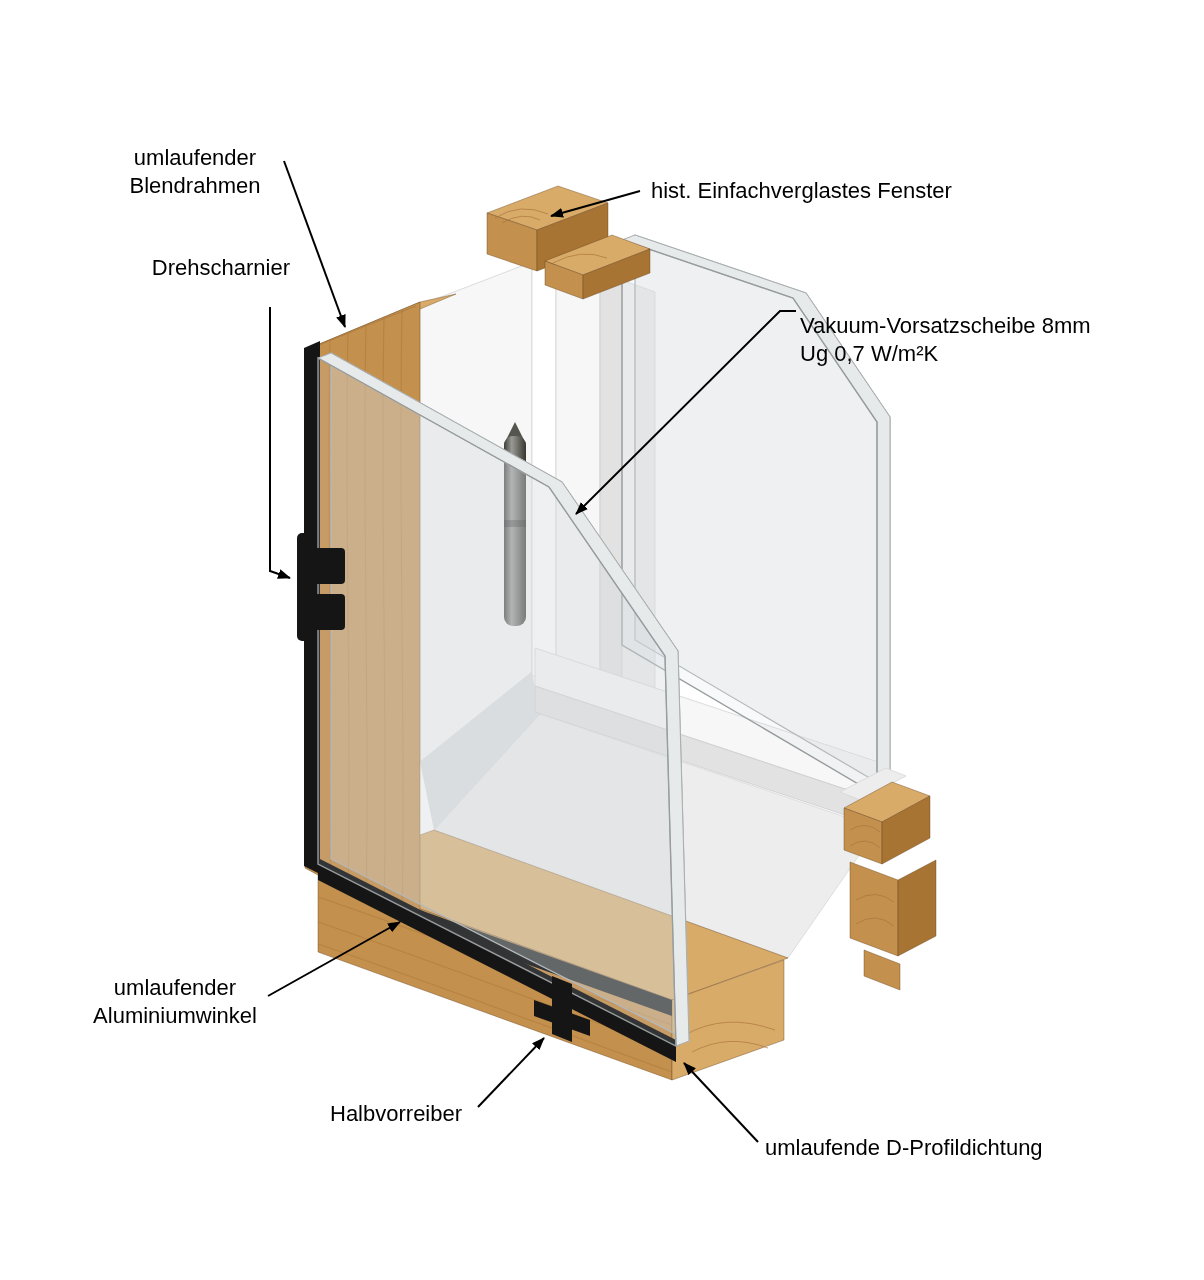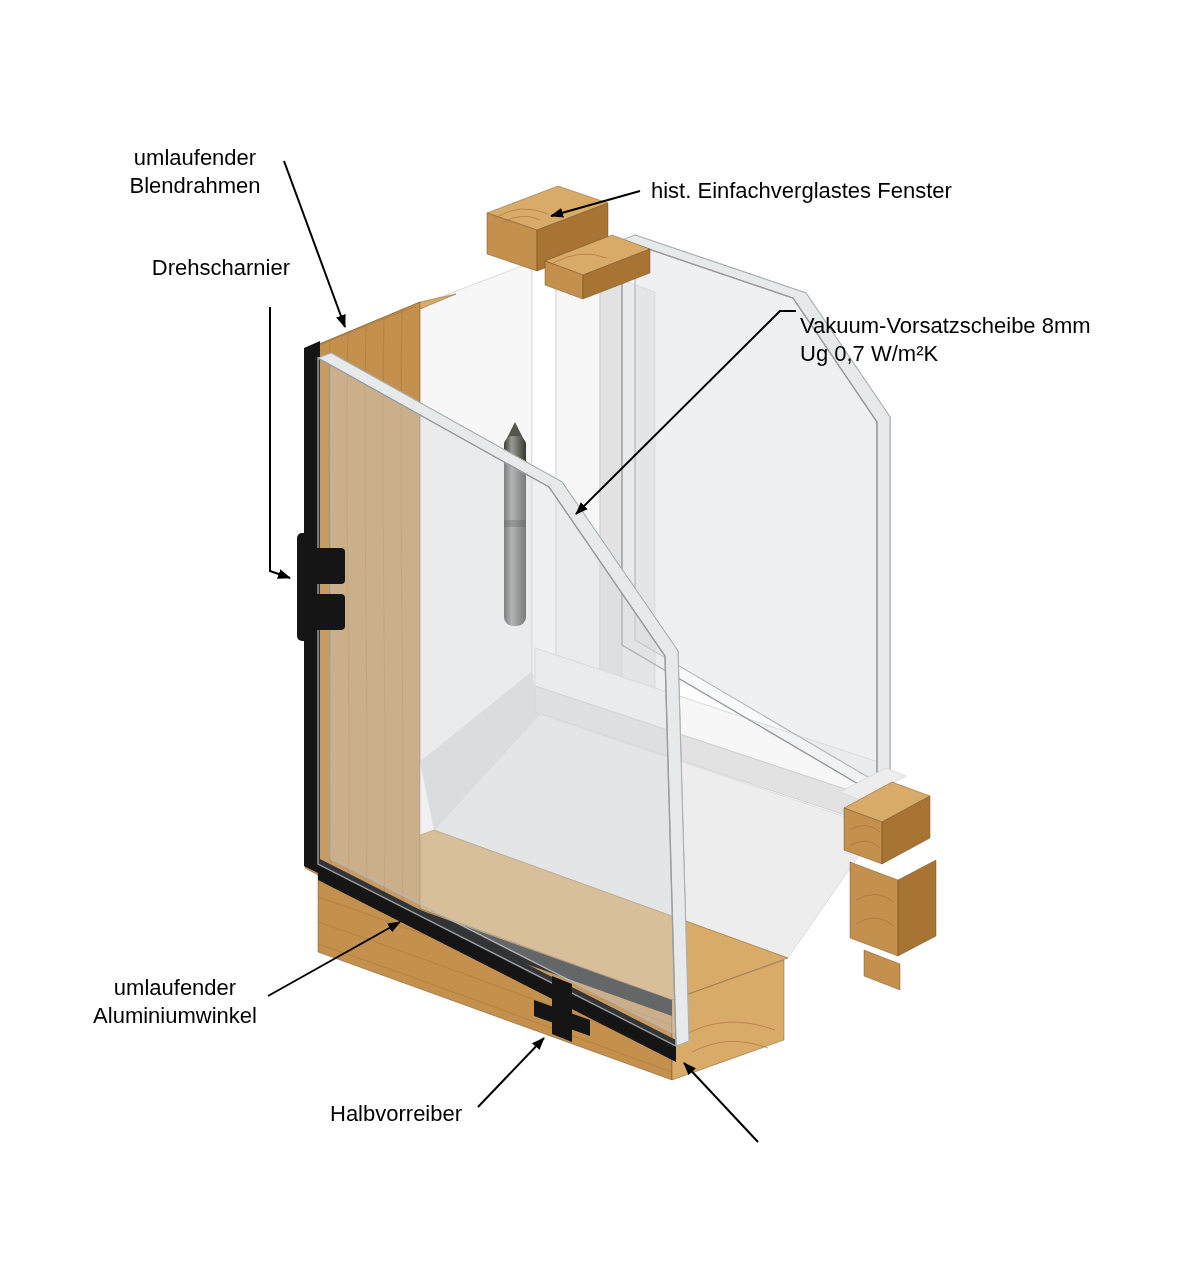--- a/index.html
+++ b/index.html
@@ -174,14 +174,15 @@
     <span class="ln">Ug 0,7 W/m²K</span>
   </div>
 
   <div class="label center" style="left:75px;top:974px;width:200px;">
     <span class="ln">umlaufender</span>
     <span class="ln">Aluminiumwinkel</span>
   </div>
 
   <div class="label" style="left:330px;top:1100px;">Halbvorreiber</div>
 
+  <div class="label" style="left:765px;top:1134px;">umlaufende D-Profildichtung</div>
 
 </div>
 
 </body></html>

